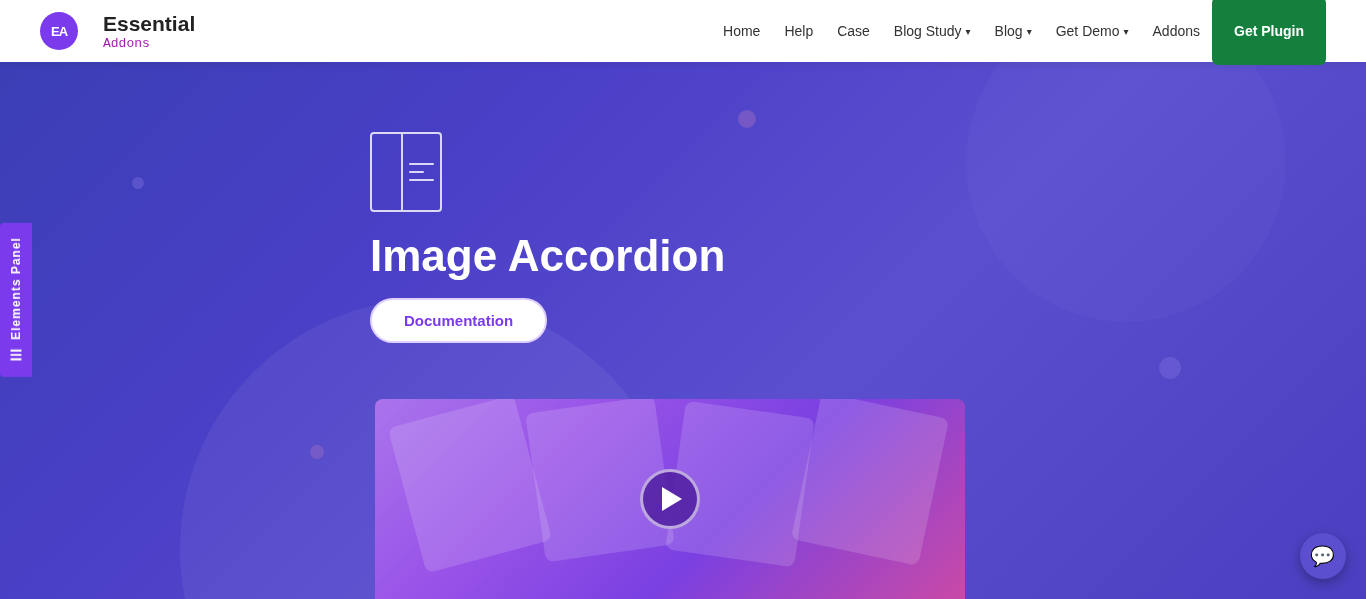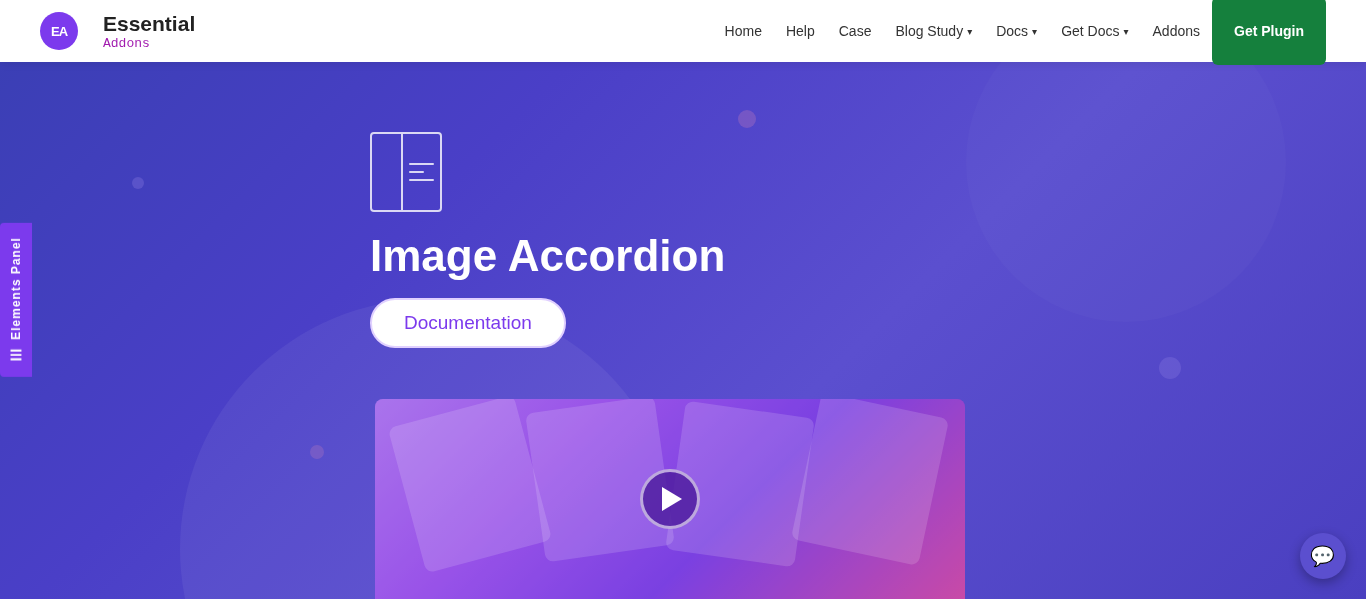--- a/index.html
+++ b/index.html
@@ -134,22 +134,22 @@
     .hero-title {
       color: #fff; font-size: 44px; font-weight: 800; margin-bottom: 18px;
       line-height: 1.1;
     }
     .hero-desc {
       color: rgba(255,255,255,0.88); font-size: 15px; line-height: 1.7;
       max-width: 480px; margin-bottom: 32px;
     }
     .btn-docs {
       background: #fff; color: #7c3aed; border: 2px solid #e0d0ff;
-      padding: 12px 32px; border-radius: 30px; font-size: 19px;
-      font-weight: 400; cursor: pointer; display: inline-block;
+      padding: 12px 32px; border-radius: 30px; font-size: 15px;
+      font-weight: 700; cursor: pointer; display: inline-block;
     }
 
     
     .video-area {
       position: absolute;
       bottom: 0; left: 375px;
       width: 590px; height: 200px;
       background: linear-gradient(135deg, #c084fc 0%, #a855f7 30%, #7c3aed 60%, #ec4899 100%);
       border-radius: 8px 8px 0 0;
       overflow: hidden;
@@ -236,25 +236,25 @@
         <span>Help</span>
       </a>
     <a class="nav-link" href="#">
         <span>Case</span>
       </a>
     <a class="nav-link" href="#">
       <span>Blog Study</span>
       <span class="caret">▾</span>
     </a>
     <a class="nav-link" href="#">
-      <span>Docs</span>
+      <span>Blog</span>
       <span class="caret">▾</span>
     </a>
     <a class="nav-link" href="#">
-      <span>Get Docs</span>
+      <span>Get Demo</span>
       <span class="caret">▾</span>
     </a>
     <a class="nav-link" href="#">
         <span>Addons</span>
       </a>
     <button class="btn-get-plugin">Get Plugin</button>
   </div>
 </nav>
 
 <div class="elements-panel">

